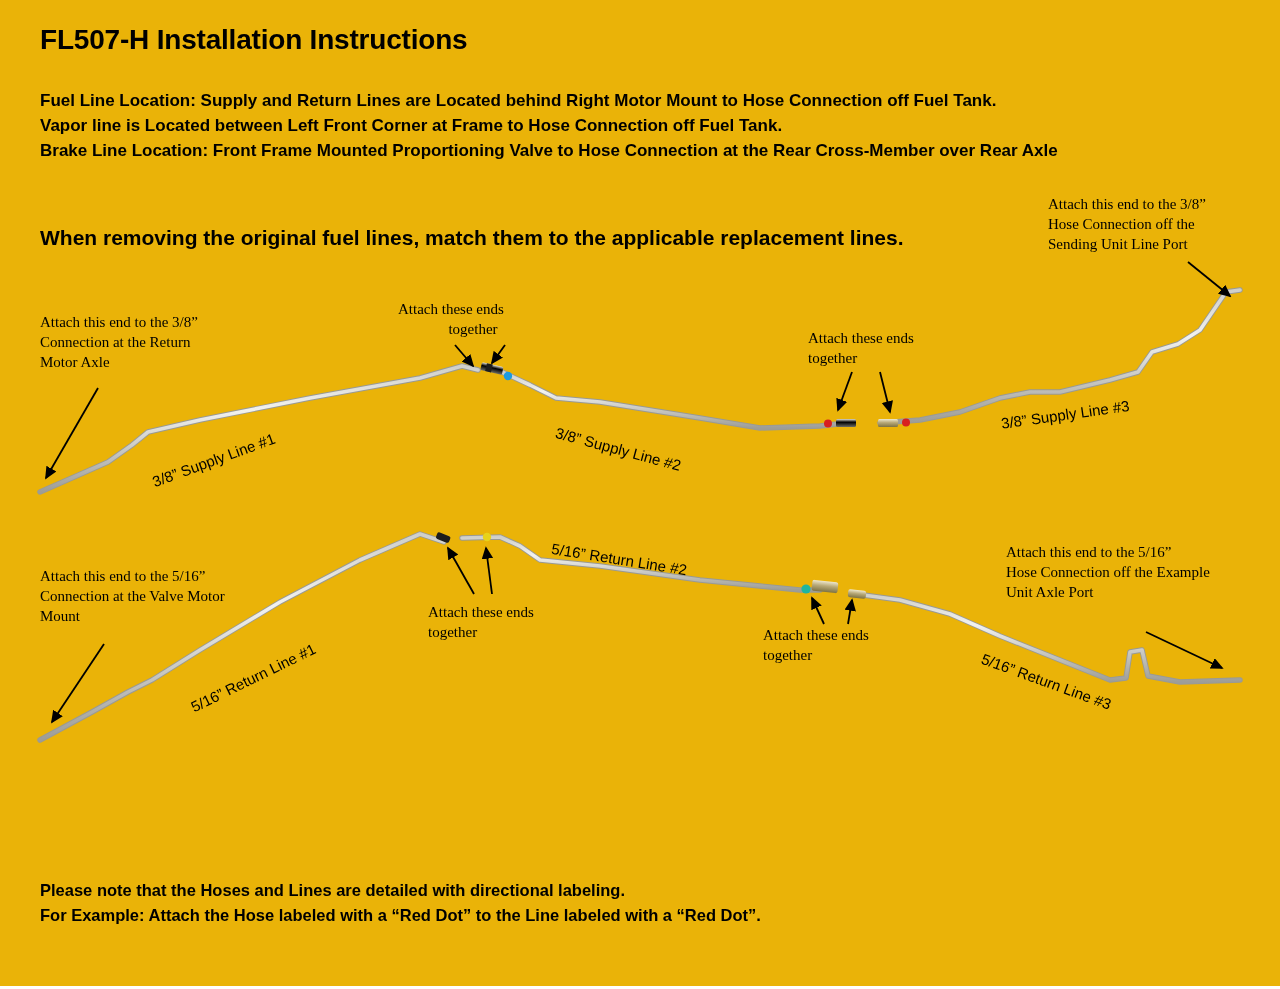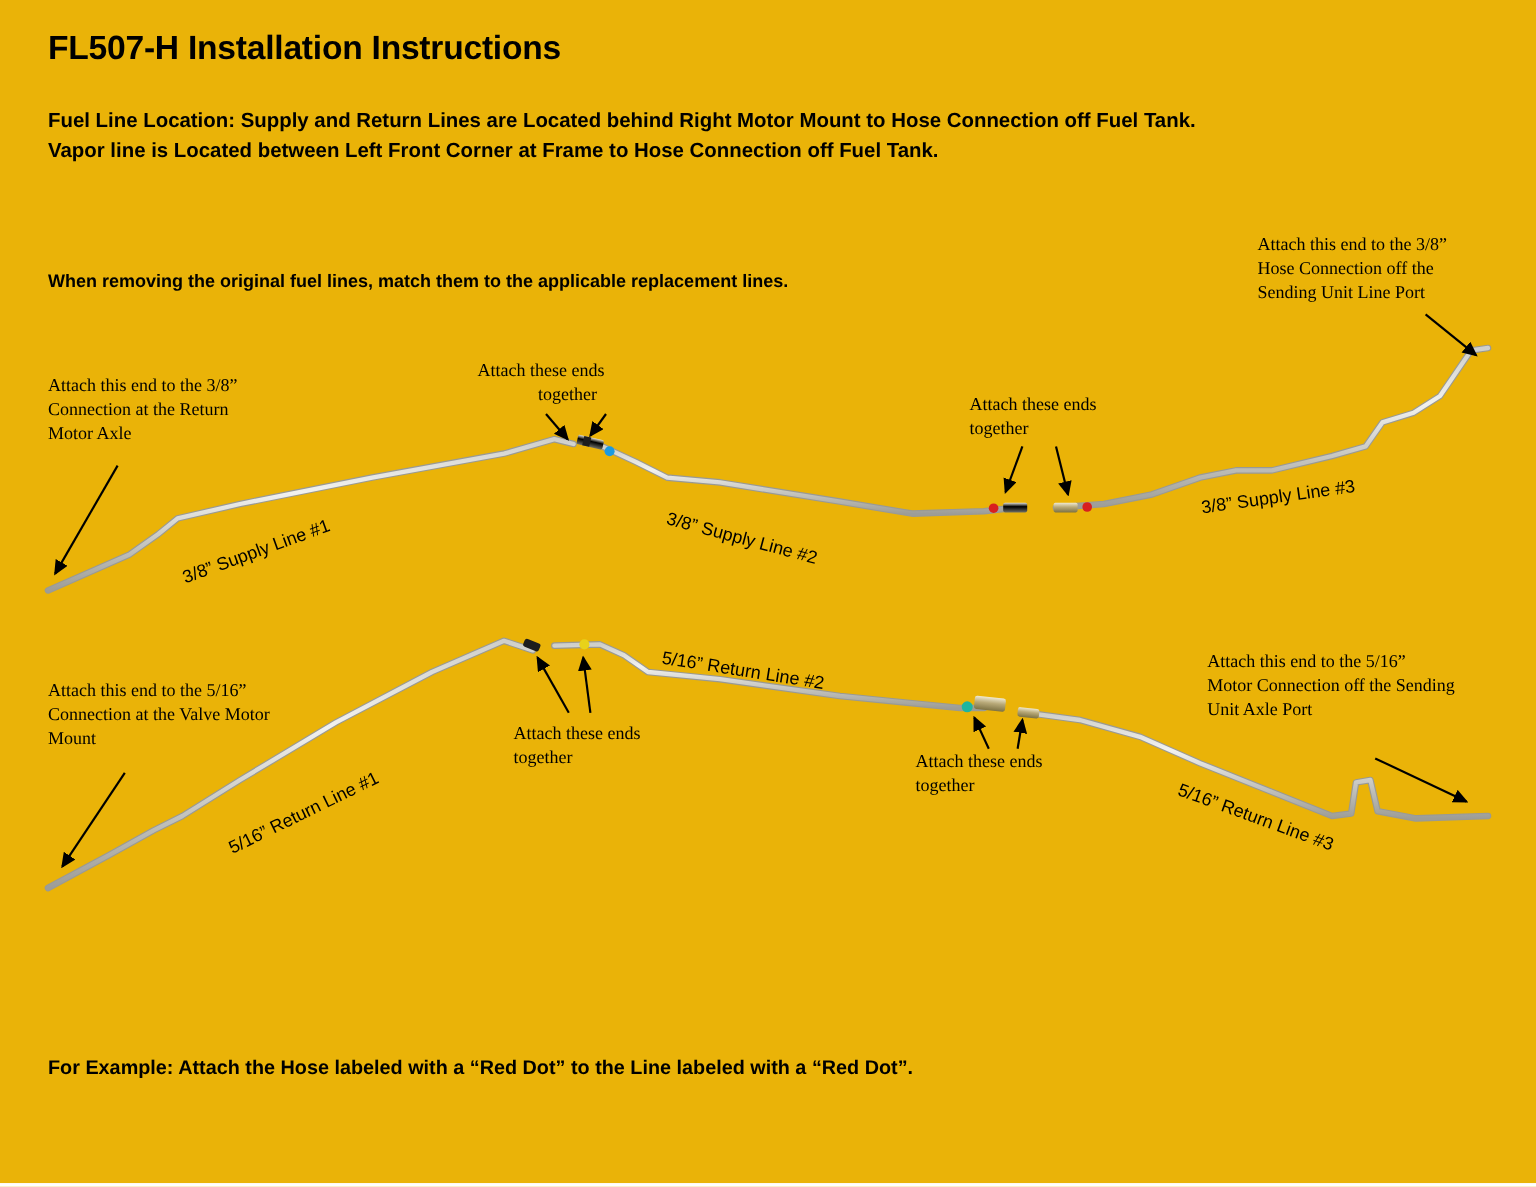--- a/index.html
+++ b/index.html
@@ -37,21 +37,21 @@
     font-size: 17px;
     font-weight: bold;
     line-height: 25px;
     white-space: nowrap;
   }
   .intro-line.wrap { white-space: normal; width: 1110px; }
   .emphasis {
     position: absolute;
     left: 40px;
     top: 226px;
-    font-size: 15px;
+    font-size: 21px;
     font-weight: bold;
     white-space: nowrap;
   }
   .footer {
     position: absolute;
     left: 40px;
     top: 878px;
     width: 1000px;
   }
   .footer-line {
@@ -88,20 +88,21 @@
 </head>
 <body>
 
 <div id="page">
 
   <div class="doc-title">FL507-H Installation Instructions</div>
 
   <div class="intro">
     <div class="intro-line">Fuel Line Location:  Supply and Return Lines are Located behind Right Motor Mount to Hose Connection off Fuel Tank.</div>
     <div class="intro-line">Vapor line is Located between Left Front Corner at Frame to Hose Connection off Fuel Tank.</div>
+    <div class="intro-line wrap">Brake Line Location: Front Frame Mounted Proportioning Valve to Hose Connection at the Rear Cross-Member over Rear Axle</div>
   </div>
 
   <div class="emphasis">When removing the original fuel lines, match them to the applicable replacement lines.</div>
 
   <svg class="diagram" viewBox="0 0 1280 989">
     <defs>
       <linearGradient id="tubeGrad" x1="0" y1="0" x2="0" y2="1">
         <stop offset="0%" stop-color="#cfcfca"></stop>
         <stop offset="35%" stop-color="#f2f2ef"></stop>
         <stop offset="70%" stop-color="#c4c4bf"></stop>
@@ -239,33 +240,34 @@
     <div>together</div>
   </div>
 
   <div class="callout" style="left:763px; top:625px;">
     <div>Attach these ends</div>
     <div>together</div>
   </div>
 
   <div class="callout" style="left:1006px; top:542px;">
     <div>Attach this end to the 5/16”</div>
-    <div>Motor Connection off the Sending</div>
+    <div>Hose Connection off the Example</div>
     <div>Unit Axle Port</div>
   </div>
 
   <div class="linelabel" style="left:150px; top:474px; transform:rotate(-20deg);">3/8” Supply Line #1</div>
 
   <div class="linelabel" style="left:558px; top:424px; transform:rotate(15deg);">3/8” Supply Line #2</div>
 
   <div class="linelabel" style="left:1000px; top:415px; transform:rotate(-8deg);">3/8” Supply Line #3</div>
 
   <div class="linelabel" style="left:188px; top:700px; transform:rotate(-26deg);">5/16” Return Line #1</div>
 
   <div class="linelabel" style="left:553px; top:540px; transform:rotate(9deg);">5/16” Return Line #2</div>
 
   <div class="linelabel" style="left:985px; top:650px; transform:rotate(20deg);">5/16” Return Line #3</div>
 
   <div class="footer">
+    <div class="footer-line">Please note that the Hoses and Lines are detailed with directional labeling.</div>
     <div class="footer-line">For Example: Attach the Hose labeled with a “Red Dot” to the Line labeled with a “Red Dot”.</div>
   </div>
 
 </div>
 
 </body></html>

